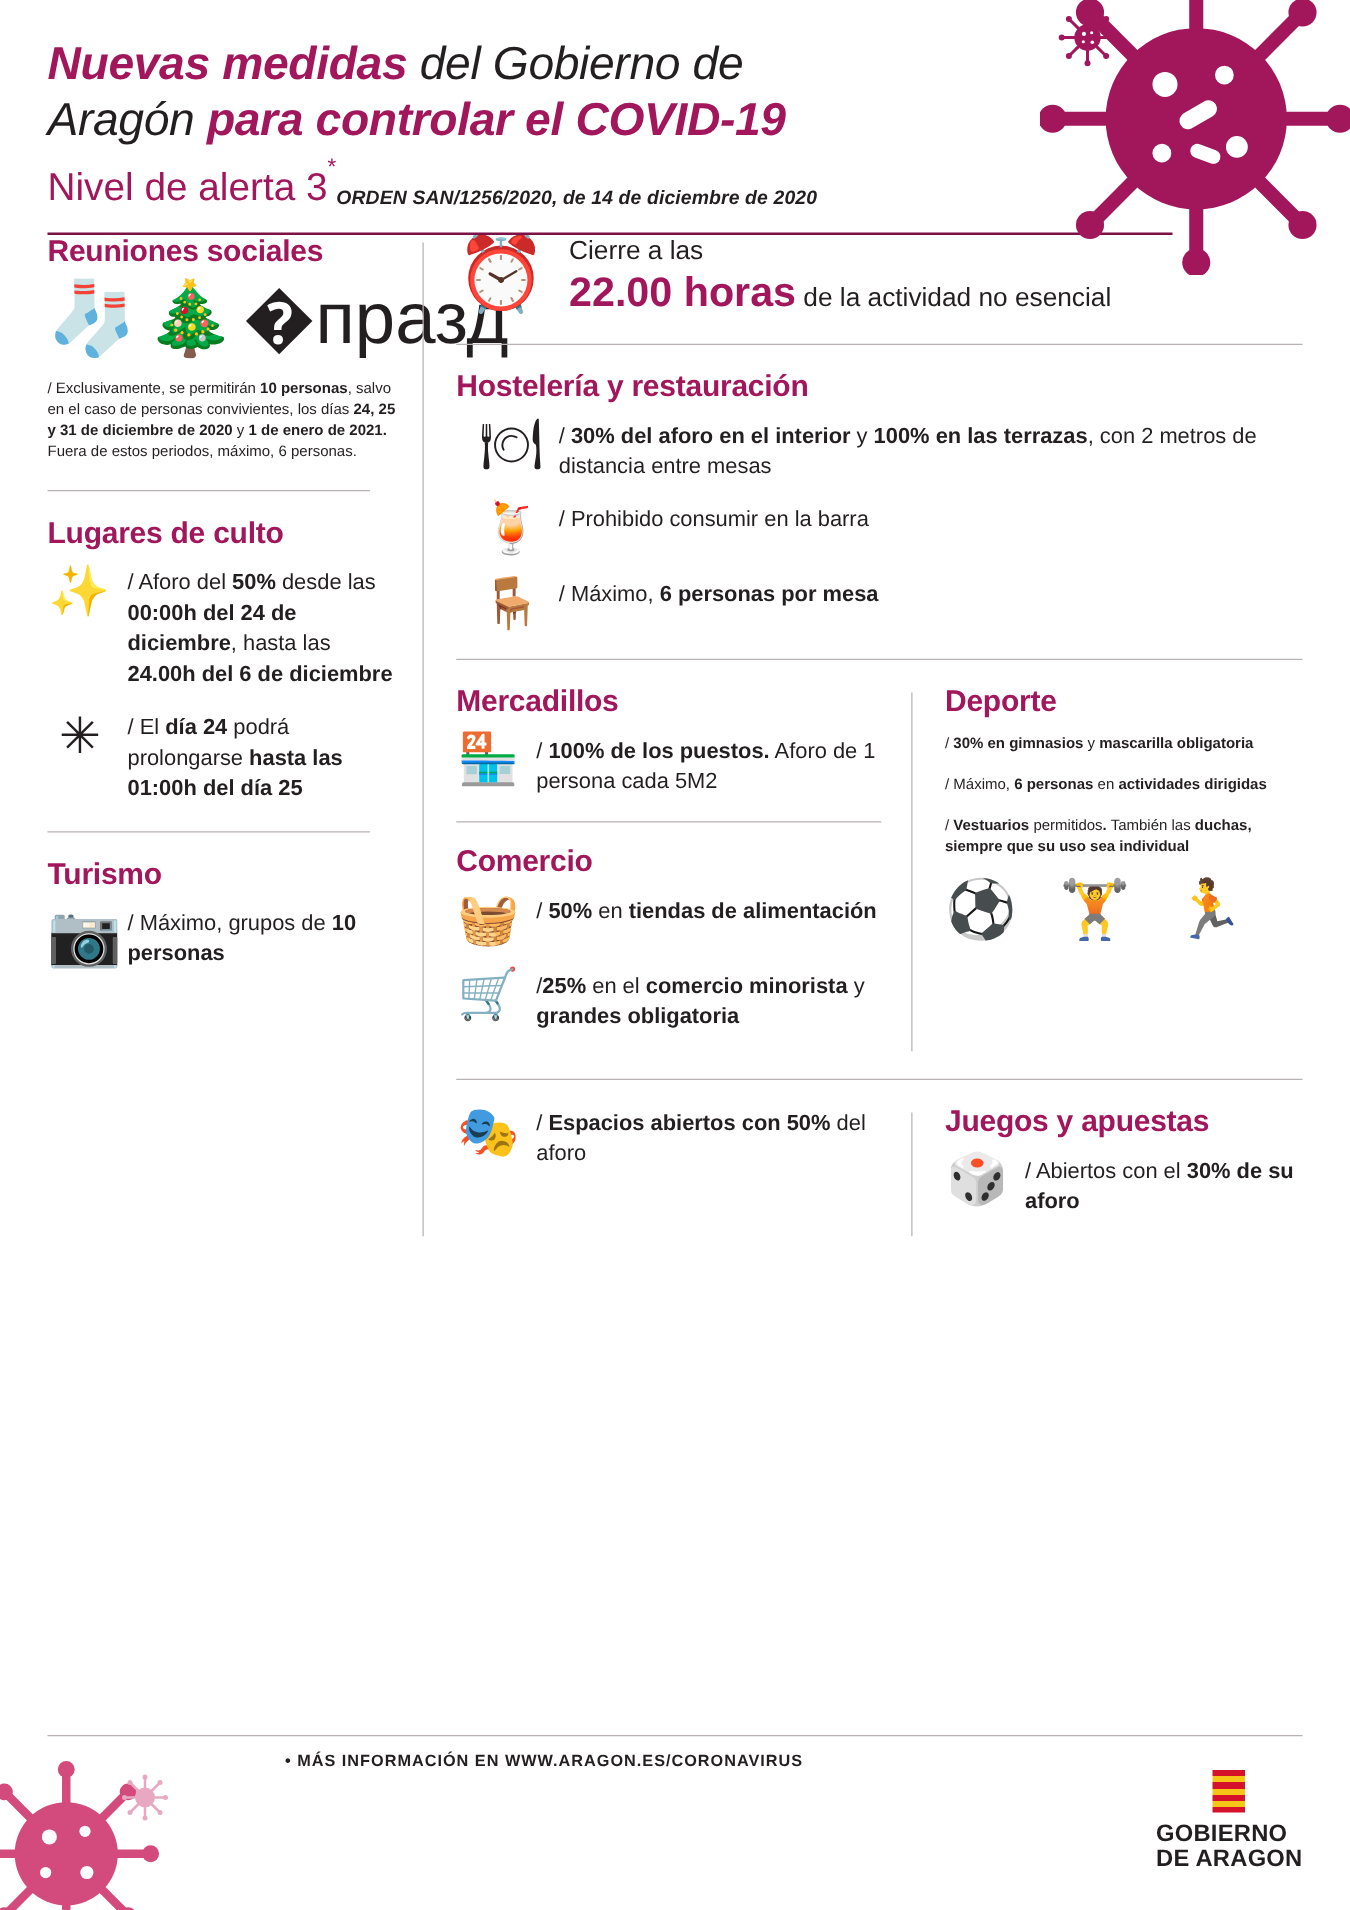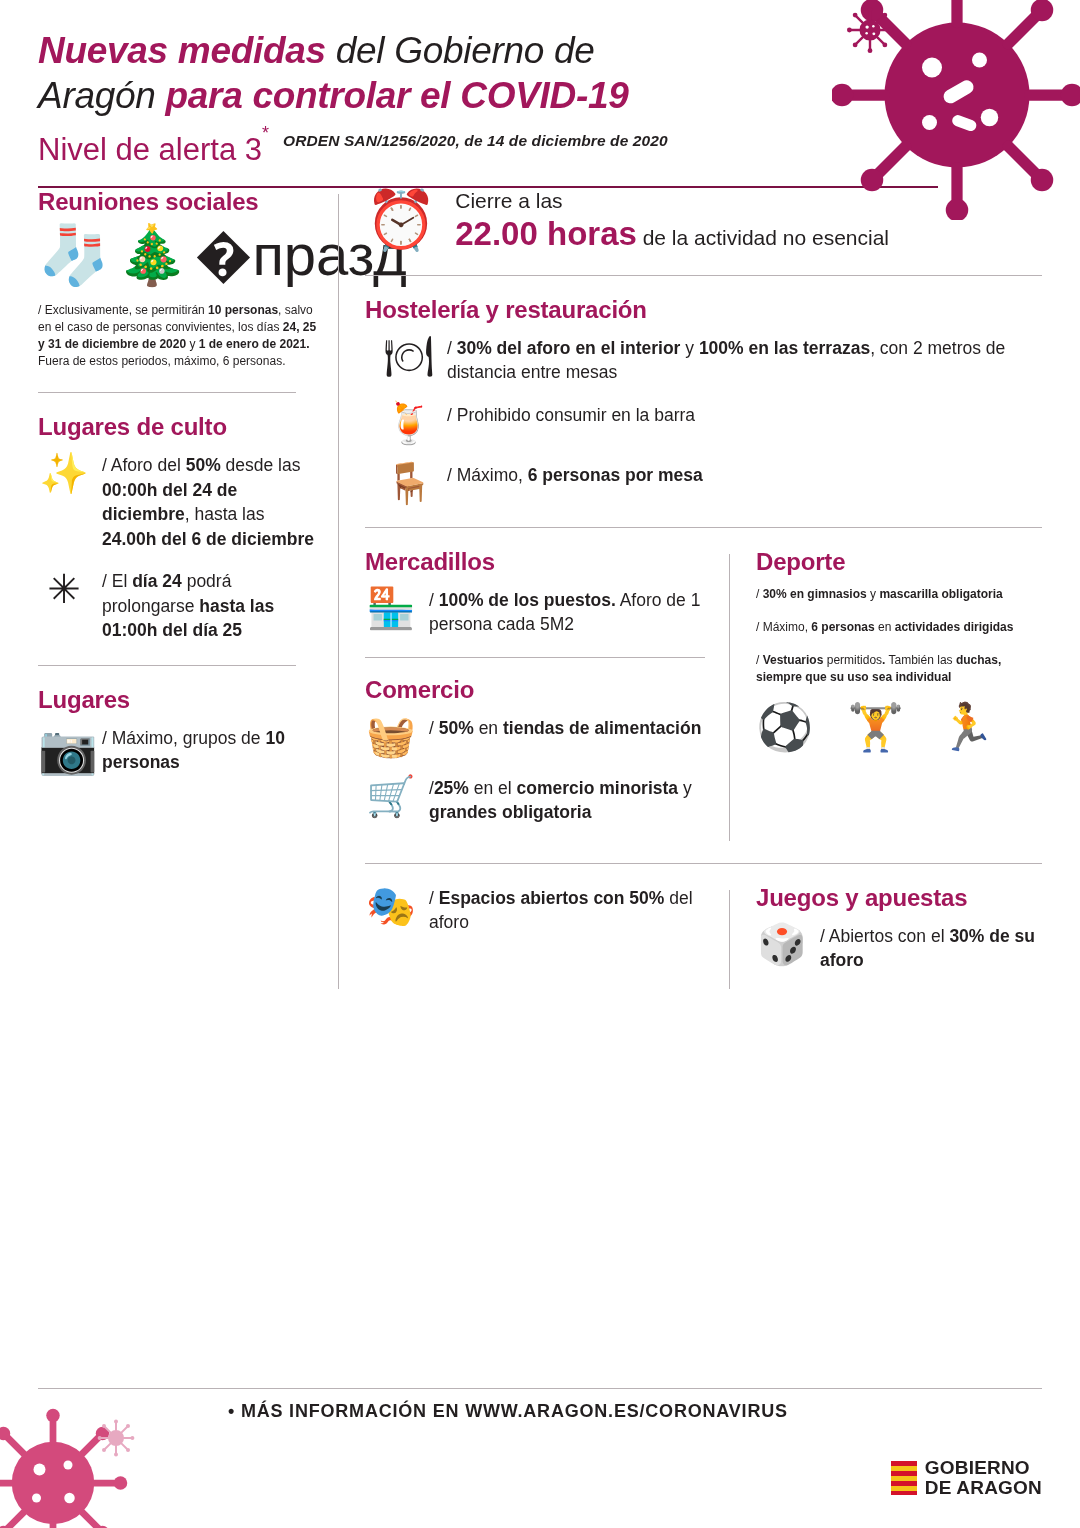--- a/index.html
+++ b/index.html
@@ -38,22 +38,21 @@
     letter-spacing: -0.3px;
     font-style: italic;
   }
   .title-line b {
     color: #a2175b;
     font-weight: 700;
   }
   .subtitle-row {
     margin-top: 14px;
     display: flex;
-    align-items: flex-start;
-    gap: 14px;
+    align-items: flex-end;
   }
   .subtitle {
     font-size: 31px;
     color: #a2175b;
     font-weight: 400;
   }
   .subtitle sup {
     font-size: 18px;
     top: -10px;
     position: relative;
@@ -200,21 +199,21 @@
     left: 0;
     right: 0;
     bottom: 0;
     height: 140px;
   }
   .footer-rule {
     border-top: 1px solid #b9b2b5;
     margin: 0 38px;
   }
   .footer-note {
-    font-size: 18px;
+    font-size: 13px;
     letter-spacing: 0.8px;
     color: #231f20;
     margin: 12px 0 0 228px;
     font-weight: 600;
   }
   .footer-note b { font-weight: 700; }
   .virus-bl {
     position: absolute;
     left: -22px;
     bottom: -30px;
@@ -228,20 +227,21 @@
     width: 40px;
     height: 40px;
   }
   .gov-logo {
     position: absolute;
     right: 38px;
     bottom: 30px;
     display: flex;
     align-items: center;
     gap: 8px;
+    flex-direction: column;
   }
   .gov-flag {
     width: 26px;
     height: 34px;
     background: repeating-linear-gradient(to bottom,
       #d4122a 0, #d4122a 5px, #f5c518 5px, #f5c518 10px);
   }
   .gov-text {
     font-size: 19px;
     font-weight: 700;
@@ -356,21 +356,21 @@
         <div class="ico">✨</div>
         <div class="txt">/ Aforo del <b>50%</b>  desde las <b>00:00h del 24 de diciembre</b>, hasta las <b>24.00h del 6 de diciembre</b></div>
       </div>
       <div class="item">
         <div class="ico star-ico">✳</div>
         <div class="txt">/ El <b>día 24</b> podrá prolongarse <b>hasta las 01:00h del día 25</b></div>
       </div>
 
       <div class="hr-light w260"></div>
 
-      <h2 class="sec">Lugares</h2>
+      <h2 class="sec">Turismo</h2>
       <div class="item">
         <div class="ico" style="font-size:48px">📷</div>
         <div class="txt">/ Máximo, grupos de <b>10 personas</b></div>
       </div>
     </div>
 
     <div class="vrule"></div>
 
     <div class="col-right">
 

